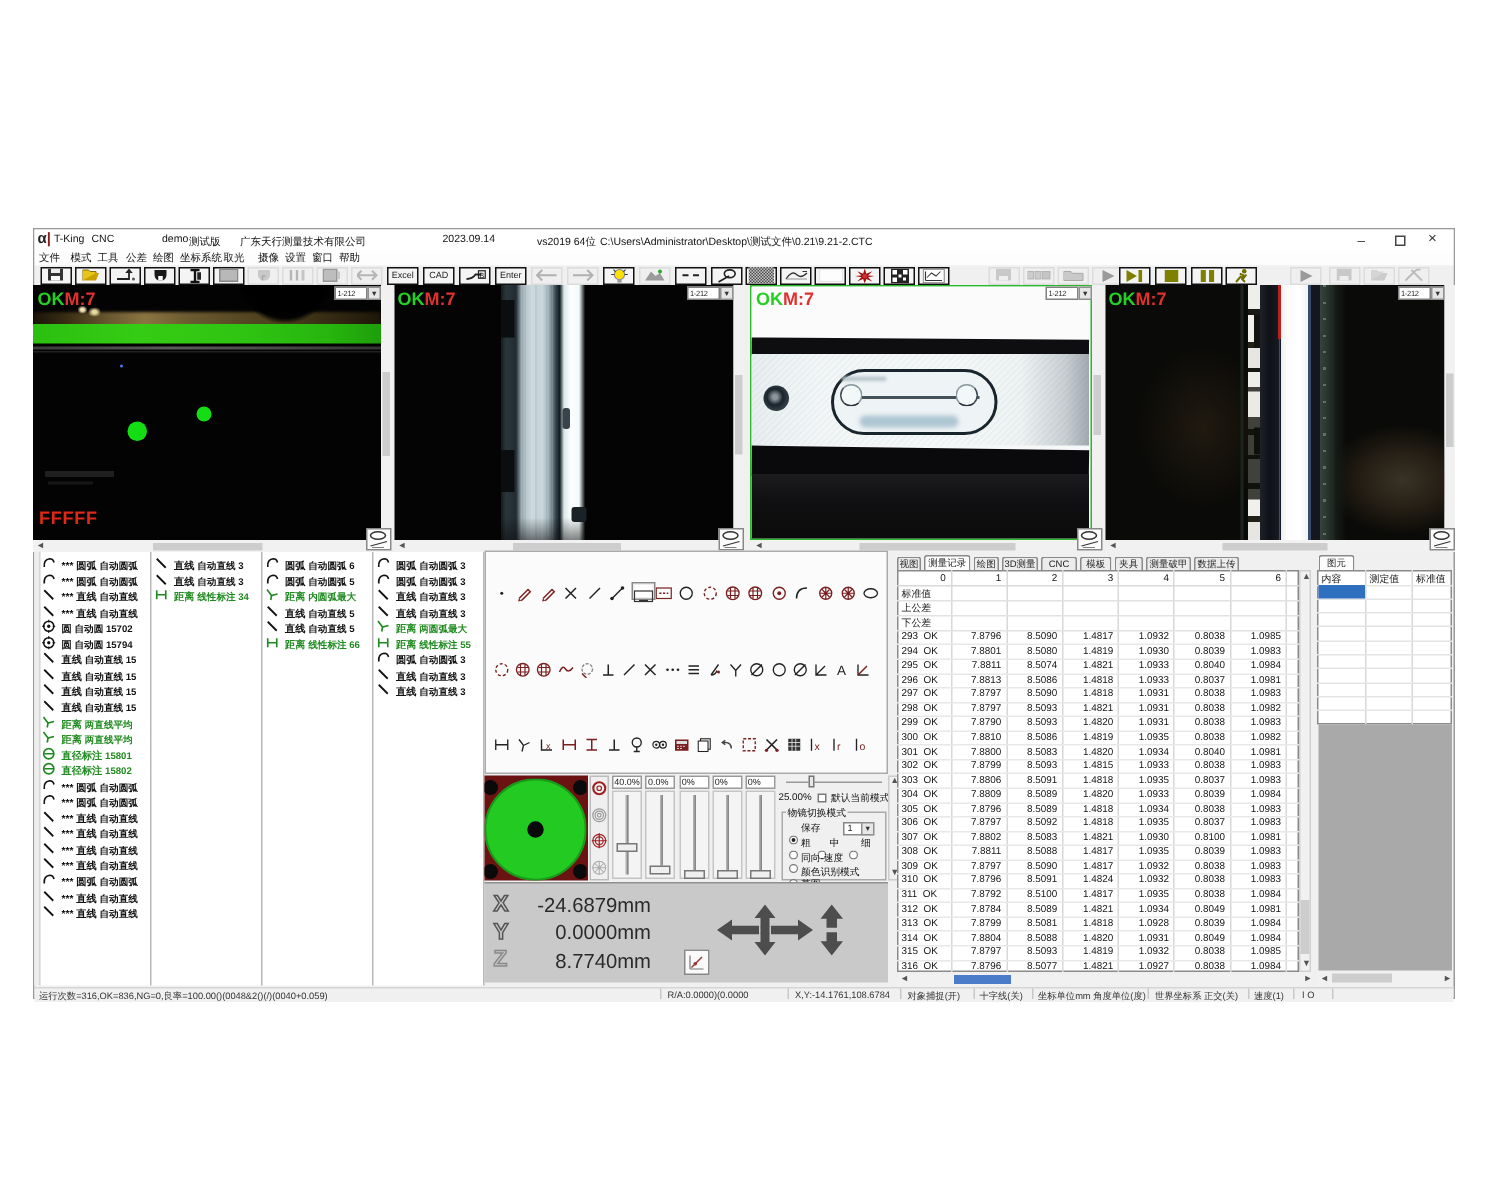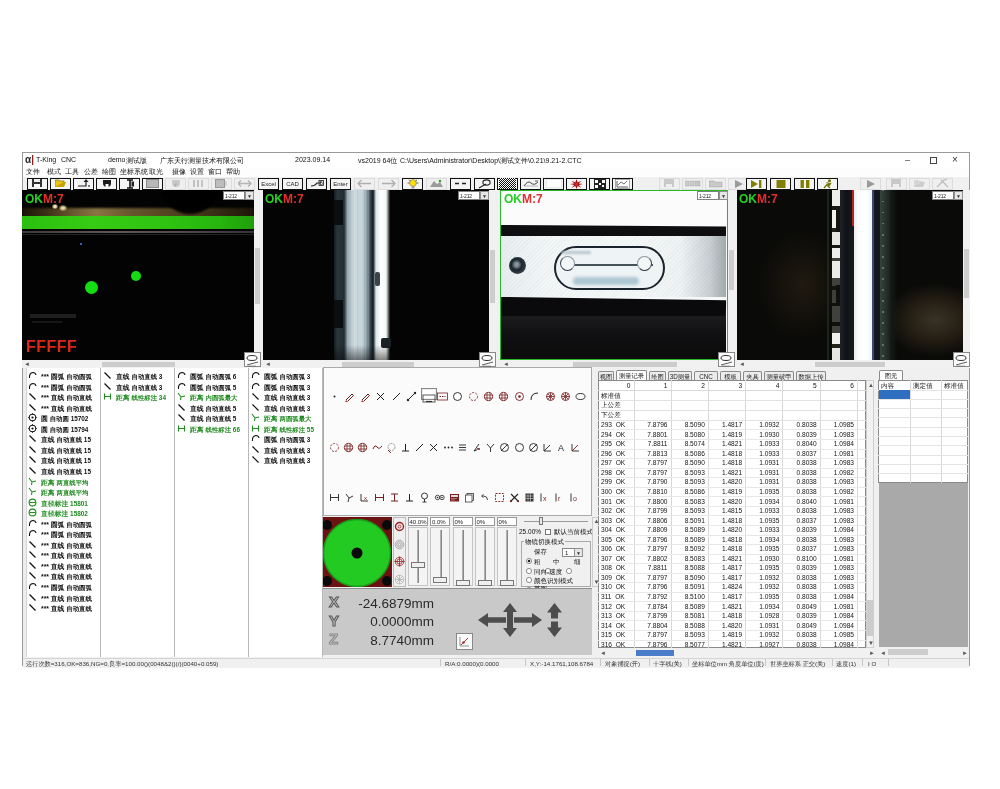--- a/index.html
+++ b/index.html
@@ -278,21 +278,21 @@
 <div class="a" style="left:126px;top:-52px;width:84px;height:94px;background:radial-gradient(ellipse 50% 50% at 50% 42%,#000 62%,rgba(0,0,0,0.95) 74%,rgba(5,20,0,0) 82%);"></div>
 <div class="a" style="left:30px;top:14px;width:6px;height:5px;background:radial-gradient(#f0e2b0 30%,rgba(0,0,0,0) 80%);"></div>
 <div class="a" style="left:37px;top:14.5px;width:8px;height:6px;background:radial-gradient(#e8d9a0 25%,rgba(0,0,0,0) 80%);"></div>
 <div class="a" style="left:0;top:41px;width:232px;height:2px;background:linear-gradient(90deg,#3a3a3a,#5a5a5a 40%,#4a4a4a 70%,#333);"></div>
 <div class="a" style="left:0;top:44px;width:232px;height:1px;background:#222;"></div>
 <div class="a" style="left:63px;top:91px;width:13px;height:13px;border-radius:50%;background:#14dd14;"></div>
 <div class="a" style="left:109px;top:81px;width:10px;height:10px;border-radius:50%;background:#14dd14;"></div>
 <div class="a" style="left:58px;top:53px;width:2px;height:2px;background:#5577ee;border-radius:50%;"></div>
 <div class="a" style="left:8px;top:124px;width:46px;height:4px;background:#1f1f1f;"></div>
 <div class="a" style="left:10px;top:131px;width:30px;height:2px;background:#161616;"></div>
-<div class="txt" style="left:4px;top:148px;font-size:16px;font-weight:bold;color:#e02818;letter-spacing:0.5px;">FFFFF</div>
+<div class="txt" style="left:4px;top:148px;font-size:12px;font-weight:bold;color:#e02818;letter-spacing:0.5px;">FFFFF</div>
 </div>
 <div class="camlbl" style="left:25px;top:191.5px;"><span class="ok">OK</span><span class="m7">M:7</span></div>
 <div class="sb" style="left:254px;top:190px;width:7px;height:170px;"></div>
 <div class="sbt" style="left:255px;top:248px;width:5px;height:56px;"></div>
 <div class="sb" style="left:22px;top:360px;width:239px;height:8px;"></div>
 <div class="arr" style="left:24px;top:361px;">◄</div>
 <div class="sbt" style="left:102px;top:361.5px;width:73px;height:5px;"></div>
 <div class="crn" style="left:244px;top:352px;"><svg width="15" height="13" viewBox="0 0 15 13">
       <ellipse cx="7" cy="4" rx="5" ry="2.5" fill="none" stroke="#333" stroke-width="1"></ellipse>
       <path d="M2 11 L13 8" stroke="#333" stroke-width="0.8"></path>

